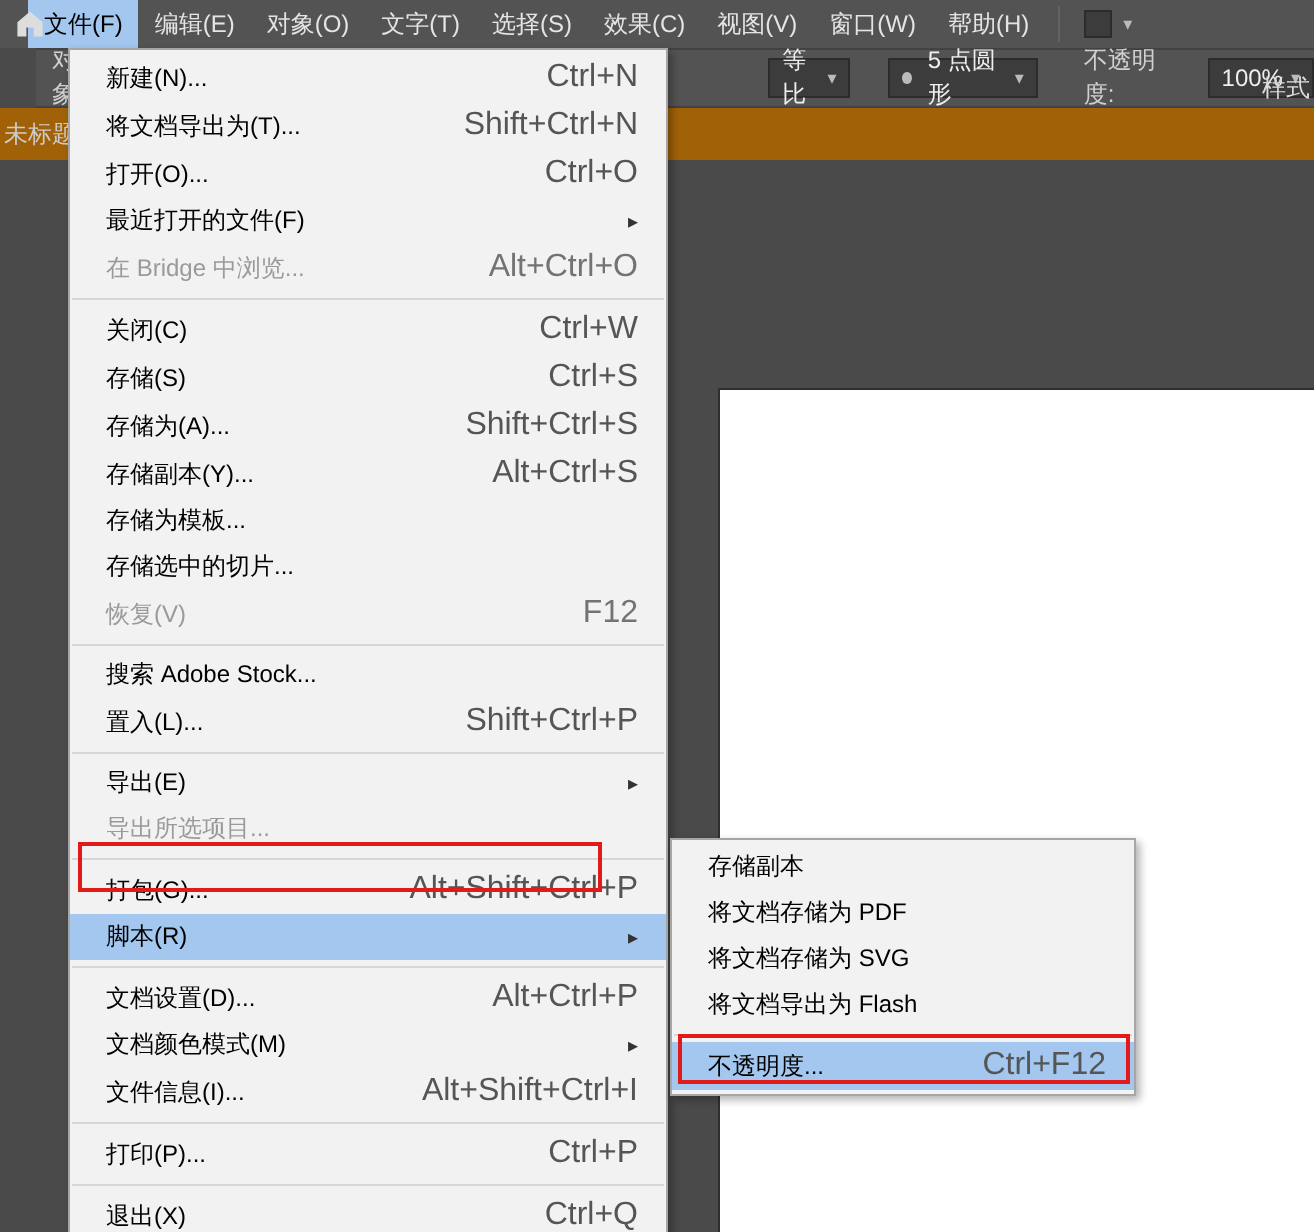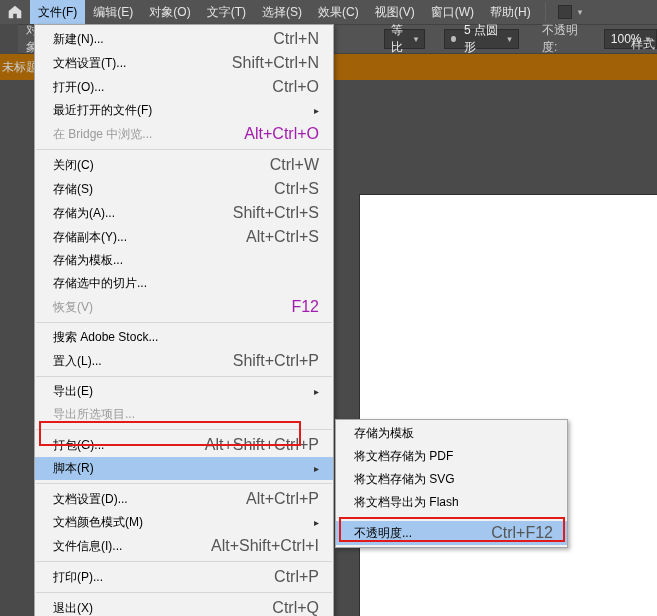--- a/index.html
+++ b/index.html
@@ -1,17 +1,17 @@
 <!DOCTYPE html>
 <html><head>
 <meta charset="utf-8">
 <style>
   * { margin: 0; padding: 0; box-sizing: border-box; font-family: "Microsoft YaHei", Arial, sans-serif; font-size: 12px; }
   body { background: #4a4a4a; width: 657px; height: 616px; overflow: hidden; position: relative; }
-  .menubar { height: 24px; background: #535353; display: flex; align-items: stretch; padding-left: 30px; color: #e4e4e4; }
+  .menubar { height: 24px; background: #535353; display: flex; align-items: stretch; padding-left: 14px; color: #e4e4e4; }
   .home-icon { position:absolute; left:6px; top:3px; width:18px; height:18px; }
   .menubar-item { padding: 4px 8px; cursor: default; }
   .menubar-item.active { background: #a3c7ee; color: #000; }
   .menubar-sep { width:1px; background:#626262; margin:3px 6px; }
   .menubar-extra { display:flex; align-items:center; gap:6px; padding-left:6px; }
   .extra-box { width:14px; height:14px; background:#3c3c3c; border:1px solid #2c2c2c; display:inline-block; }
   .toolbar { height: 30px; background: #535353; border-top:1px solid #424242; border-bottom:1px solid #424242; color:#ddd; display:flex; align-items:center; padding-left:4px; gap:19px;margin-left:18px; }
   .toolbar-label { color:#d0d0d0; margin-left:4px; }
   .toolbar-field { background:#3c3c3c; border:1px solid #2c2c2c; height:20px; padding:2px 6px; color:#eee; display:flex; align-items:center; gap:4px; }
   .dd-arrow { font-size:9px; color:#bbb; }
@@ -20,21 +20,21 @@
   .tab { background:#535353; padding:4px 10px; display:flex; align-items:center; gap:10px; }
   .tab-close { color:#ccc; font-size:12px; }
   .canvas-area { position:absolute; top:80px; left:0; right:0; bottom:0; background:#4a4a4a; }
   .canvas-page { position:absolute; left:360px; top:115px; width:297px; height:501px; background:#fff; box-shadow:0 0 0 1px #2f2f2f; }
 
   .dropdown { position:absolute; top:24px; left:34px; width:300px; background:#f2f2f2; border:1px solid #a6a6a6; box-shadow:2px 2px 4px rgba(0,0,0,.3); padding:2px 0; }
   .menu-item { display:flex; justify-content:space-between; align-items:center; padding:3px 14px 3px 18px; color:#000; cursor:default; }
   .menu-item.disabled { color:#9a9a9a; }
   .menu-item.hover { background:#a3c7ee; }
   .menu-item .shortcut { color:#555; font-size:16px; }
-  .menu-item.disabled .shortcut { color:#a21caf; }
+  .menu-item.disabled .shortcut { color:#737373; }
   .menu-item .subarrow { font-size:10px; color:#333; }
   .menu-sep { height:1px; background:#d6d6d6; margin:3px 1px; }
   .red-box { position:absolute; border:2px solid #e21a1a; pointer-events:none; }
   .red-box.main { left:39px; top:421px; width:262px; height:25px; }
 
   .submenu { position:absolute; top:419px; left:335px; width:233px; background:#f2f2f2; border:1px solid #a6a6a6; box-shadow:2px 2px 4px rgba(0,0,0,.3); padding:2px 0; }
   .red-box.sub { left:339px; top:517px; width:226px; height:25px; }
   .right-panel-label { position:absolute; right:2px; top:36px; color:#ddd; }
   .dot { width:6px; height:6px; border-radius:50%; background:#bbb; display:inline-block; }
 </style>
@@ -93,21 +93,21 @@
 <div class="canvas-area">
   <div class="canvas-page"></div>
 </div>
 
 <div class="dropdown" id="file-menu">
     <div class="menu-item">
       <span>新建(N)...</span>
       <span class="shortcut">Ctrl+N</span>
     </div>
     <div class="menu-item">
-      <span>文档设置(T)...</span>
+      <span>将文档导出为(T)...</span>
       <span class="shortcut">Shift+Ctrl+N</span>
     </div>
     <div class="menu-item">
       <span>打开(O)...</span>
       <span class="shortcut">Ctrl+O</span>
     </div>
     <div class="menu-item">
       <span>最近打开的文件(F)</span>
       <span class="subarrow">▸</span>
     </div>
@@ -187,21 +187,21 @@
     </div>
     <div class="menu-sep"></div>
     <div class="menu-item">
       <span>退出(X)</span>
       <span class="shortcut">Ctrl+Q</span>
     </div>
   </div>
 
 <div class="submenu" id="scripts-submenu">
     <div class="menu-item">
-      <span>存储为模板</span>
+      <span>存储副本</span>
     </div>
     <div class="menu-item">
       <span>将文档存储为 PDF</span>
     </div>
     <div class="menu-item">
       <span>将文档存储为 SVG</span>
     </div>
     <div class="menu-item">
       <span>将文档导出为 Flash</span>
     </div>

